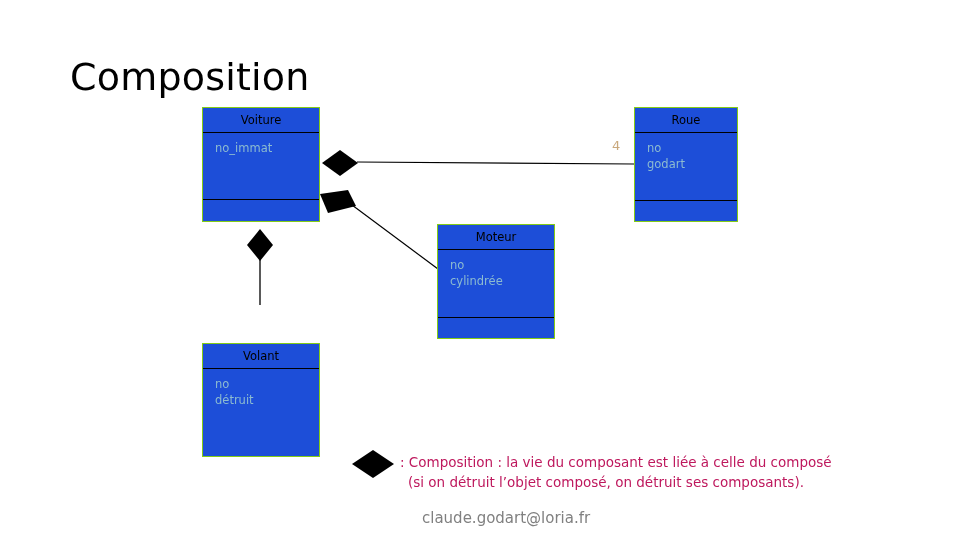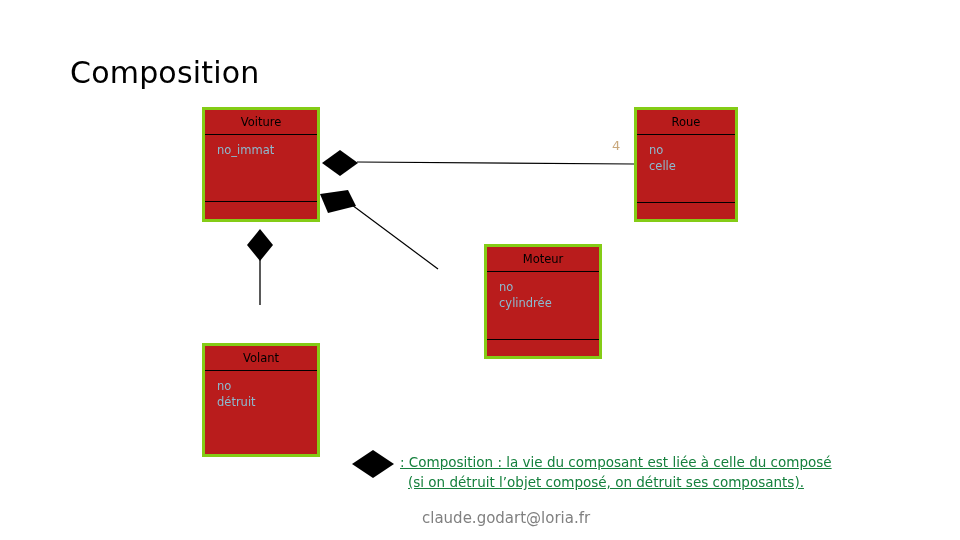--- a/index.html
+++ b/index.html
@@ -22,40 +22,40 @@
     height: 540px;
     background: #ffffff;
   }
 
   
   #slide-title {
     position: absolute;
     left: 70px;
     top: 55px;
     font-family: "DejaVu Sans", sans-serif;
-    font-size: 30px;
+    font-size: 38px;
     font-weight: 400;
     color: #000000;
     letter-spacing: 0.2px;
     white-space: nowrap;
   }
 
   
   #diagram {
     position: absolute;
     left: 0; top: 0;
     width: 960px;
     height: 540px;
   }
 
   
   .uml-class {
     position: absolute;
-    background: #b91c1c;
-    border: 3px solid #84cc16;
+    background: #1d4ed8;
+    border: 1px solid #84cc16;
     box-sizing: border-box;
   }
   .uml-title {
     height: 25px;
     line-height: 25px;
     text-align: center;
     font-family: "DejaVu Sans", sans-serif;
     font-size: 11.5px;
     color: #000000;
     border-bottom: 1px solid #000000;
@@ -82,21 +82,21 @@
 
   
   #class-voiture { left: 202px; top: 107px; width: 118px; height: 115px; }
   #class-voiture .uml-attrs { height: 67px; }
   #class-voiture .uml-ops   { height: 21px; }
 
   #class-roue { left: 634px; top: 107px; width: 104px; height: 115px; }
   #class-roue .uml-attrs { height: 68px; }
   #class-roue .uml-ops   { height: 20px; }
 
-  #class-moteur { left: 437px; top: 244px; width: 118px; height: 115px; margin-left: 47px; }
+  #class-moteur { left: 437px; top: 224px; width: 118px; height: 115px; }
   #class-moteur .uml-attrs { height: 68px; }
   #class-moteur .uml-ops   { height: 20px; }
 
   #class-volant { left: 202px; top: 304px; width: 118px; height: 114px; margin-top: 39px; }
   #class-volant .uml-attrs { height: 87px; }
 
   
   .multiplicity {
     position: absolute;
     font-family: "DejaVu Sans", sans-serif;
@@ -113,23 +113,22 @@
     top: 449px;
     width: 540px;
   }
   #legend-text {
     position: absolute;
     left: 50px;
     top: 3px;
     width: 500px;
     font-family: "DejaVu Sans", sans-serif;
     font-size: 13.5px;
-    color: #15803d;
+    color: #be185d;
     line-height: 20px;
-    text-decoration: underline;
   }
   #legend-line-2 { display: block; margin-left: 8px; }
 
   
   #footer-email {
     position: absolute;
     left: 422px;
     top: 509px;
     font-family: "DejaVu Sans", sans-serif;
     font-size: 15px;
@@ -166,21 +165,21 @@
     <div class="uml-attrs with-ops">
       <div class="attr-line">no_immat</div>
     </div>
     <div class="uml-ops"></div>
   </div>
 
   <div id="class-roue" class="uml-class">
     <div class="uml-title">Roue</div>
     <div class="uml-attrs with-ops">
       <div class="attr-line">no</div>
-      <div class="attr-line">celle</div>
+      <div class="attr-line">godart</div>
     </div>
     <div class="uml-ops"></div>
   </div>
 
   <div id="class-moteur" class="uml-class">
     <div class="uml-title">Moteur</div>
     <div class="uml-attrs with-ops">
       <div class="attr-line">no</div>
       <div class="attr-line">cylindrée</div>
     </div>

